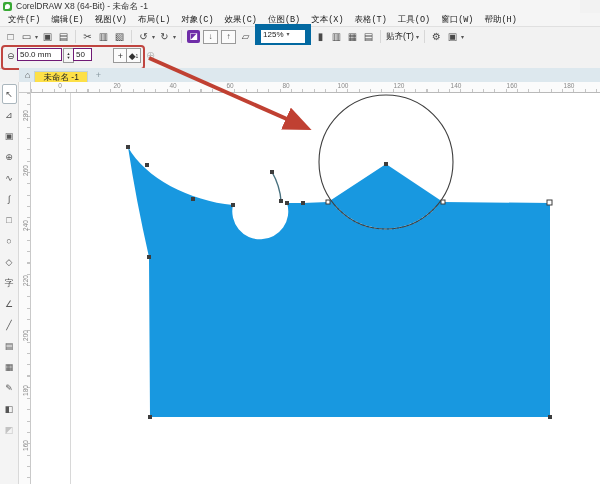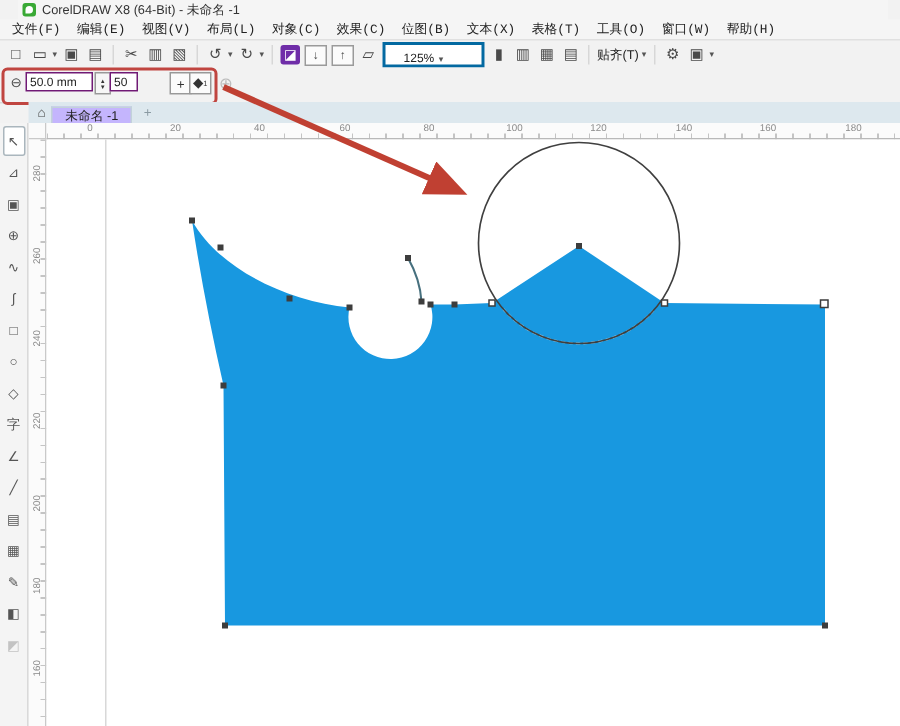--- a/index.html
+++ b/index.html
@@ -1,61 +1,61 @@
 <!DOCTYPE html>
 <html><head>
 <meta charset="utf-8">
 <style>
   html,body{margin:0;padding:0;background:#fff;}
   .app{position:relative;width:600px;height:484px;overflow:hidden;
        font-family:"Liberation Sans","DejaVu Sans",sans-serif;
        background:#f2f2f2;-webkit-font-smoothing:antialiased;}
   
-  .titlebar{position:absolute;left:12px;top:0;width:580px;height:13px;background:#f5f5f5;
+  .titlebar{position:absolute;left:0;top:0;width:580px;height:13px;background:#f5f5f5;
             display:flex;align-items:center;font-size:8.5px;color:#333;}
   .app-logo{width:9px;height:9px;margin:0 4px 0 3px;background:#39a935;border-radius:2px;
             position:relative;flex:0 0 auto;}
   .app-logo:after{content:"";position:absolute;left:2px;top:2px;width:5px;height:5px;
             background:#fff;border-radius:50% 50% 50% 0;}
   
   .menubar{position:absolute;left:0;top:13px;width:600px;height:13px;background:#f5f5f5;
            display:flex;align-items:center;gap:11px;padding-left:8px;font-size:8.5px;color:#222;}
   .menubar span{white-space:nowrap;font-family:Liberation Mono, monospace;}
   
   .toolbar{position:absolute;left:0;top:26px;width:600px;height:19px;background:#f2f2f2;
            border-top:1px solid #e0e0e0;border-bottom:1px solid #dcdcdc;
            display:flex;align-items:center;gap:3px;padding-left:4px;font-size:10px;color:#4a4a4a;}
   .tbi{display:inline-flex;align-items:center;justify-content:center;min-width:13px;height:15px;
        line-height:15px;}
   .caret{font-size:6px;color:#555;margin-left:-1px;}
   .sep{width:1px;height:13px;background:#d7d7d7;margin:0 2px;}
   .tbi.purple{background:#6f2da8;color:#fff;width:13px;height:13px;font-size:9px;border-radius:2px;}
   .tbi.boxed{border:1px solid #9a9a9a;background:#fbfbfb;width:12px;height:12px;font-size:8px;}
-  .zoom-combo{display:inline-flex;align-items:flex-end;border:2px solid #0369a1;background:#fff;
-              height:13px;padding:0 12px;font-size:8px;color:#222;gap:4px;min-width:40px;}
+  .zoom-combo{display:inline-flex;align-items:flex-start;border:6px solid #0369a1;background:#fff;
+              height:13px;padding:0 2px;font-size:8px;color:#222;gap:4px;min-width:40px;}
   
   .propbar{position:absolute;left:0;top:45px;width:600px;height:23px;background:#f2f2f2;
            border-bottom:1px solid #d8d8d8;font-size:9px;color:#444;}
   .red-box{position:absolute;left:1px;top:0px;width:140px;height:21px;border:2px solid #c04540;
            border-radius:4px;}
   .pb-item{position:absolute;top:3px;height:15px;display:flex;align-items:center;}
   .pb-input{border:1px solid #701a75;background:#fff;height:13px;font-size:8px;color:#222;
             font-family:"Liberation Sans","DejaVu Sans",sans-serif;padding:0 2px;box-sizing:border-box;}
   .spinner{display:flex;flex-direction:column;border:1px solid #999;background:#f6f6f6;
            width:9px;height:13px;align-items:center;justify-content:center;font-size:4px;
            line-height:4px;color:#333;}
   .pb-btn{border:1px solid #999;background:#fbfbfb;width:13px;height:13px;display:flex;
           align-items:center;justify-content:center;font-size:9px;color:#333;}
   .badge{font-size:5px;vertical-align:super;}
   .grayed{color:#bdbdbd;}
   
   .tabbar{position:absolute;left:19px;top:68px;width:581px;height:14px;background:#dde8ee;
           display:flex;align-items:center;font-size:8.5px;color:#222;}
   .home-icon{margin:0 4px 0 6px;font-size:9px;color:#444;}
-  .doc-tab{background:#c4b5fd;border:1px solid #c2d2da;border-bottom:none;height:12px;
+  .doc-tab{background:#fde047;border:1px solid #c2d2da;border-bottom:none;height:12px;
            display:flex;align-items:center;padding:0 8px;margin-top:4px;text-align:right;}
   .newtab{color:#8a9aa2;margin-left:8px;font-size:9px;}
   
   .corner{position:absolute;left:19px;top:82px;width:12px;height:11px;background:#fafafa;
           border-right:1px solid #c9c9c9;border-bottom:1px solid #c9c9c9;box-sizing:border-box;}
   .hruler{position:absolute;left:31px;top:82px;width:569px;height:11px;background:#fbfbfb;
           border-bottom:1px solid #b9b9b9;box-sizing:border-box;
           background-image:repeating-linear-gradient(90deg,#c4c4c4 0 1px,transparent 1px 11.3px);
           background-size:100% 4px;background-position:0 7px;background-repeat:no-repeat;}
   .hruler .num{position:absolute;top:0px;font-size:6.5px;color:#8a8a8a;transform:translateX(-50%);}

